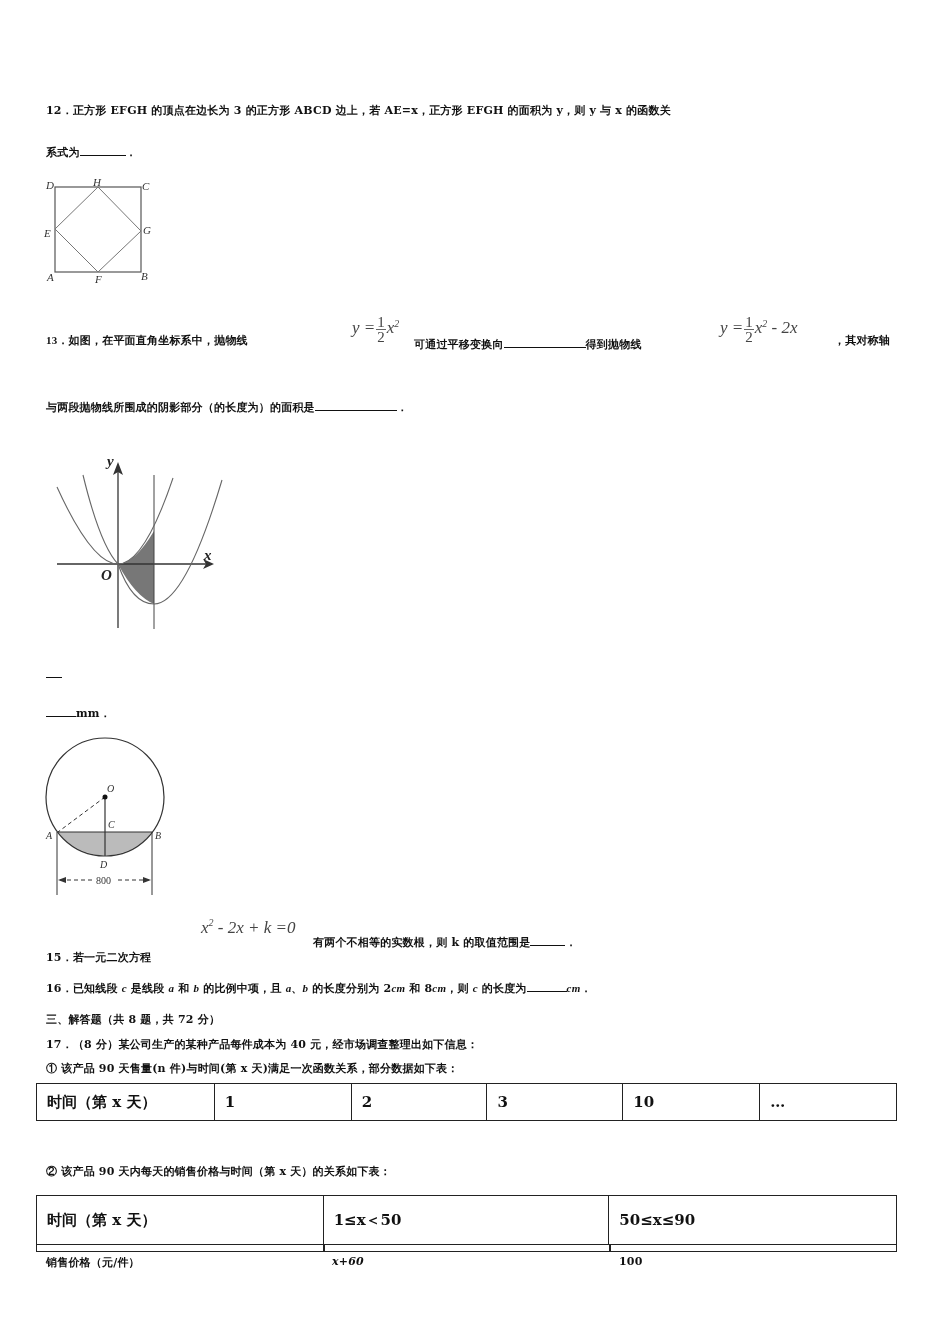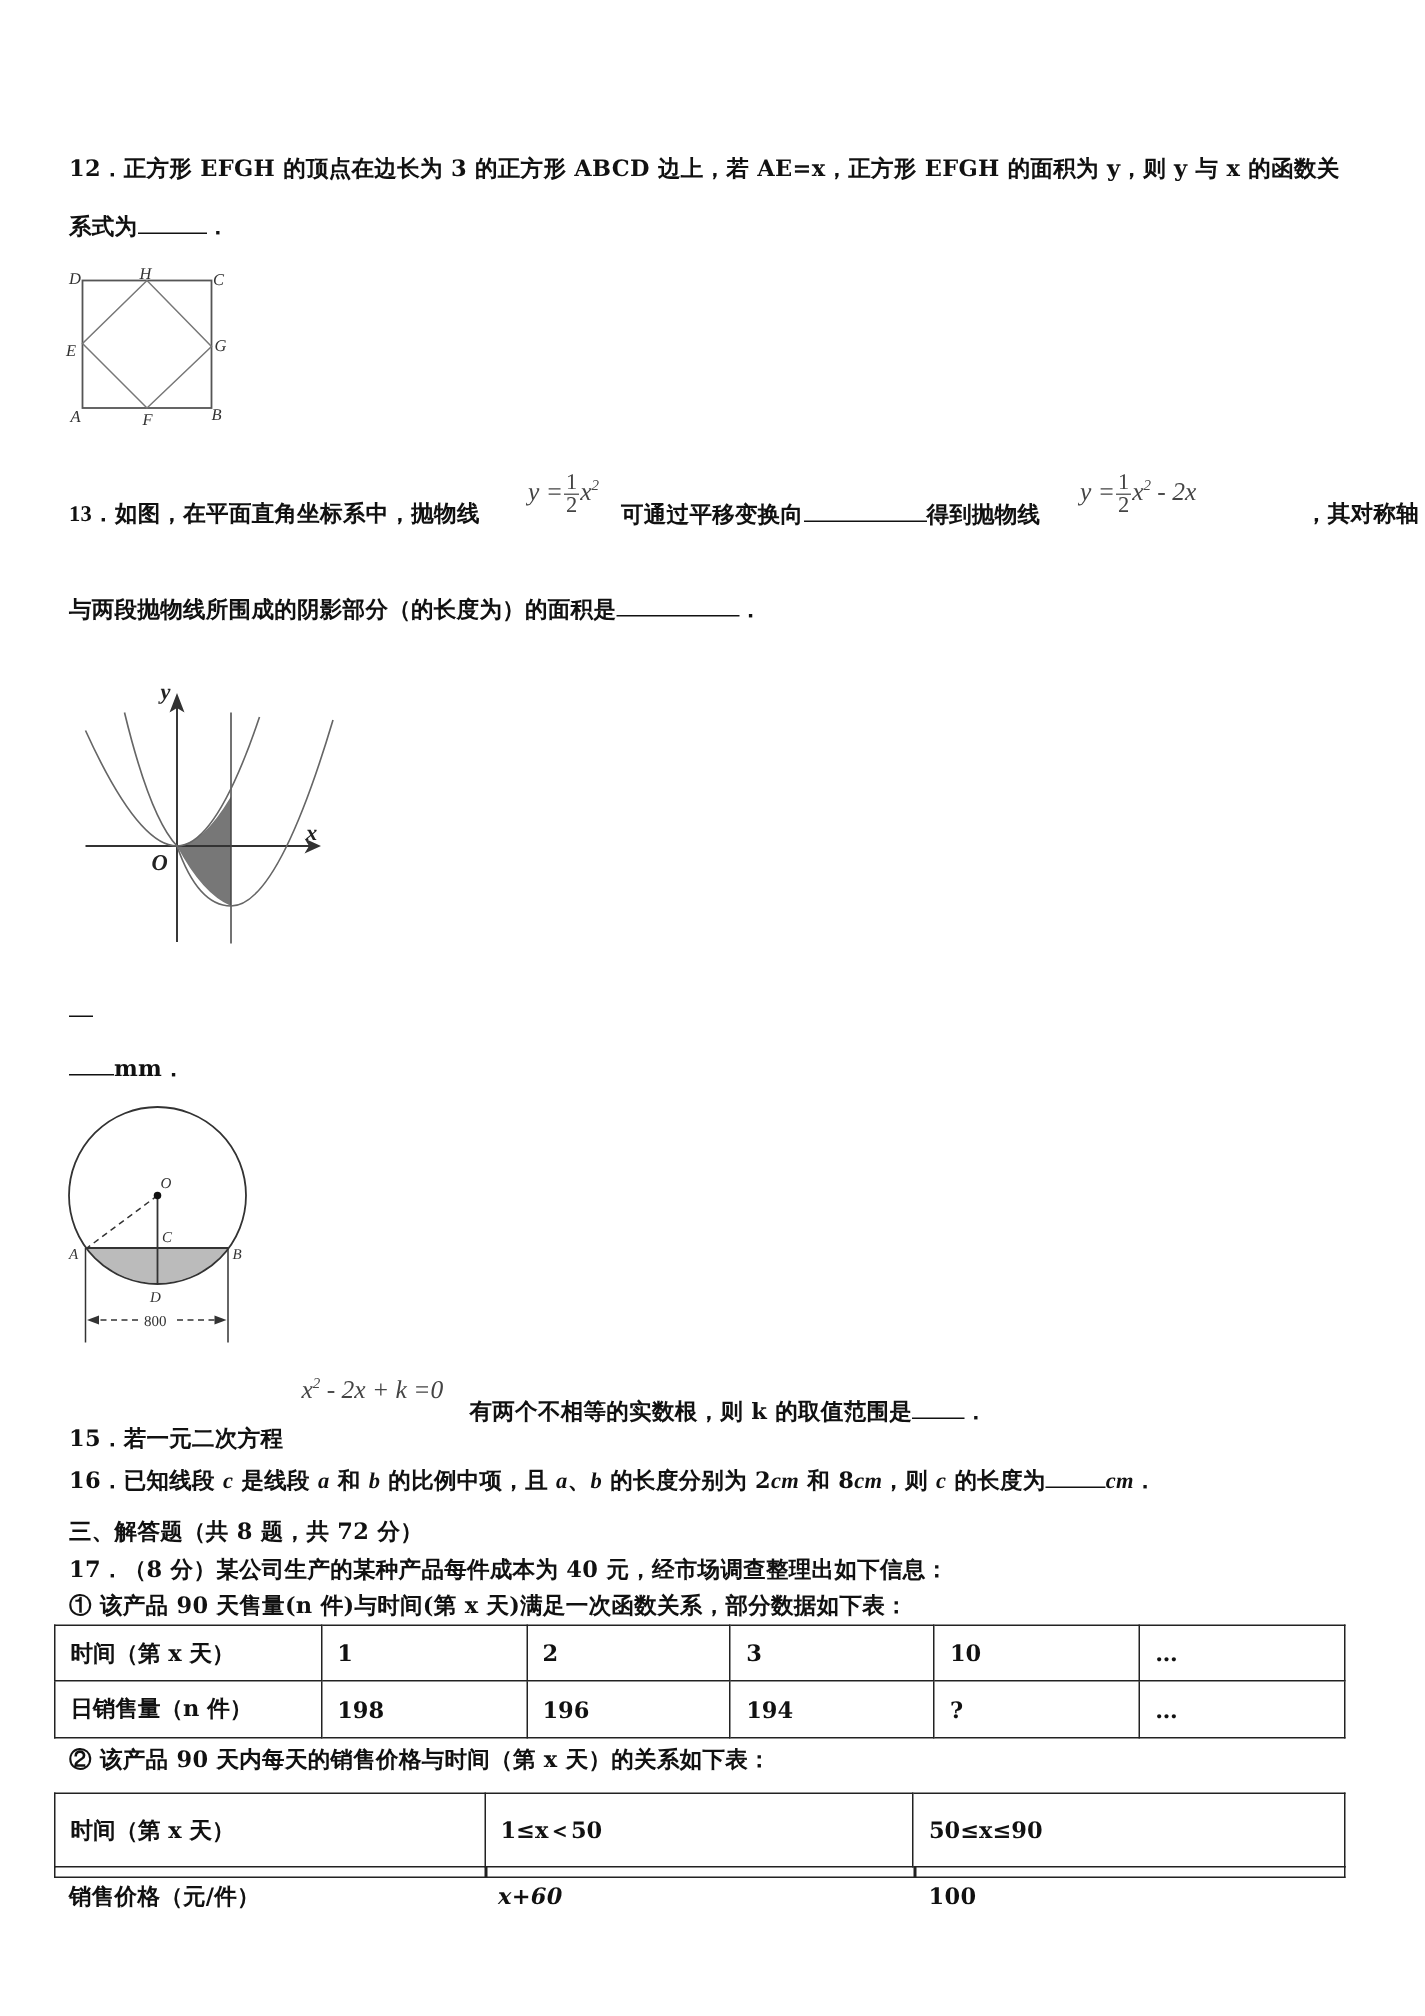--- a/index.html
+++ b/index.html
@@ -1,18 +1,18 @@
 <!DOCTYPE html>
 <html><head>
 <meta charset="utf-8">
 <style>
   html, body { margin: 0; padding: 0; background: #ffffff; }
   body { width: 950px; height: 1344px; position: relative; overflow: hidden;
          font-family: "DejaVu Serif", "Liberation Serif", serif; color: #111; }
-  .line { position: absolute; left: 46px; font-size: 15px; font-weight: bold; white-space: nowrap; letter-spacing: 0.2px; }
+  .line { position: absolute; left: 46px; font-size: 11px; font-weight: bold; white-space: nowrap; letter-spacing: 0.2px; }
   .blank { display: inline-block; border-bottom: 1.5px solid #111; height: 14px; vertical-align: baseline; }
   .math { position: absolute; font-family: "Liberation Serif", "DejaVu Serif", serif; font-style: italic; font-weight: normal; color: #444; font-size: 17px; white-space: nowrap; }
   .frac { display: inline-block; vertical-align: middle; text-align: center; font-style: normal; font-size: 15px; line-height: 14px; margin: 0 1px; }
   .frac .num { display: block; border-bottom: 1px solid #666; padding: 0 1px; }
   .frac .den { display: block; }
   sup { font-size: 10px; }
   .fig { position: absolute; }
   table.t { position: absolute; border-collapse: collapse; font-size: 15px; font-weight: bold; }
   table.t td { border: 1.5px solid #222; padding: 0 10px; text-align: left; vertical-align: middle; }
   .serif-normal { font-family: "Liberation Serif", "DejaVu Serif", serif; }
@@ -45,21 +45,21 @@
 </div>
 <div class="math" style="left:352px; top:315px;">
   <span>y =</span><span class="frac"><span class="num">1</span><span class="den">2</span></span><span>x</span><sup>2</sup>
 </div>
 <div class="line" style="left:414px; top:333px;">
   <span>可通过平移变换向</span><span class="blank" style="width:82px;"></span><span>得到抛物线</span>
 </div>
 <div class="math" style="left:720px; top:315px;">
   <span>y =</span><span class="frac"><span class="num">1</span><span class="den">2</span></span><span>x</span><sup>2</sup><span> - 2x</span>
 </div>
-<div class="line" style="left:870px; top:333px;">，其对称轴</div>
+<div class="line" style="left:834px; top:333px;">，其对称轴</div>
 <div class="line" style="top:396px;">
   <span>与两段抛物线所围成的阴影部分（的长度为）的面积是</span><span class="blank" style="width:82px;"></span><span>．</span>
 </div>
 
 <svg class="fig" style="left:40px; top:445px;" width="190" height="190">
 
   <path d="M78,119 Q95,118 114,86 L114,159 Q95,151 78,119 Z" fill="#777" stroke="none"></path>
 
   <line x1="17" y1="119" x2="172" y2="119" stroke="#333" stroke-width="1.3"></line>
   <polygon points="174,119 163,114 166,119 163,124" fill="#333"></polygon>
@@ -139,28 +139,20 @@
     </colgroup>
   <tbody>
       <tr style="height:37px;">
     <td>时间（第 x 天）</td>
     <td>1</td>
     <td>2</td>
     <td>3</td>
     <td>10</td>
     <td>…</td>
   </tr>
-  <tr style="height:38px;">
-    <td>日销售量（n 件）</td>
-    <td>198</td>
-    <td>196</td>
-    <td>194</td>
-    <td>?</td>
-    <td>…</td>
-  </tr>
 </tbody>
   </table>
 
 <div class="line" style="top:1164px;">② 该产品 90 天内每天的销售价格与时间（第 x 天）的关系如下表：</div>
 
 <table class="t" style="left:36px; top:1195px; width:861px;">
   <colgroup>
       <col style="width:287px">
       <col style="width:286px">
       <col style="width:288px">

